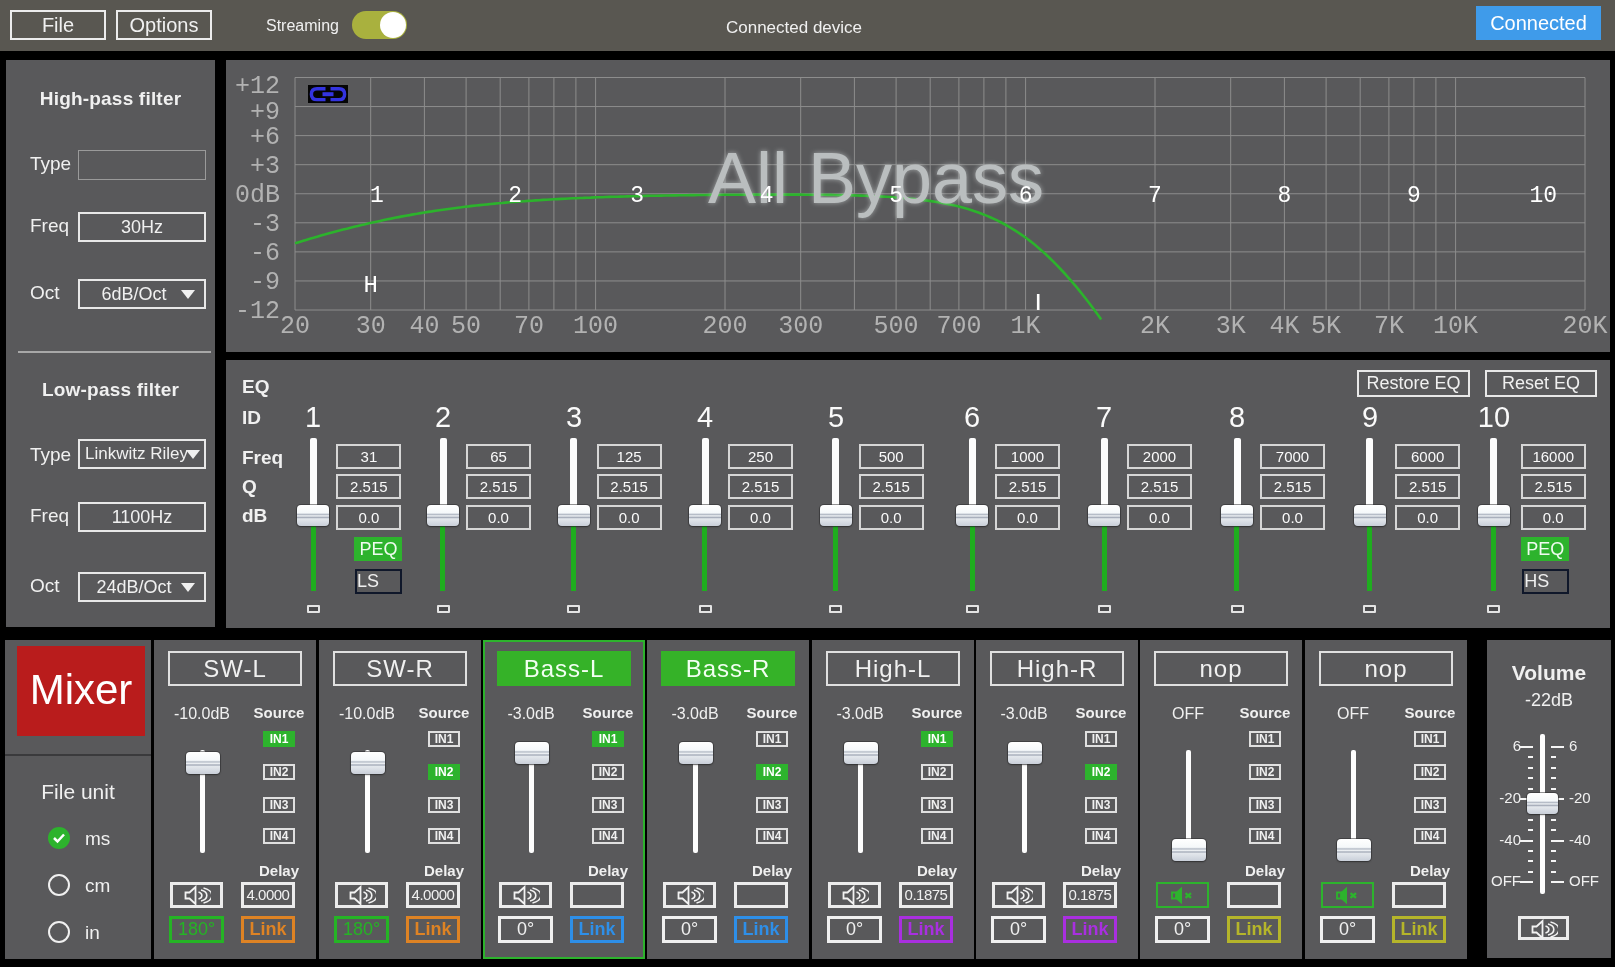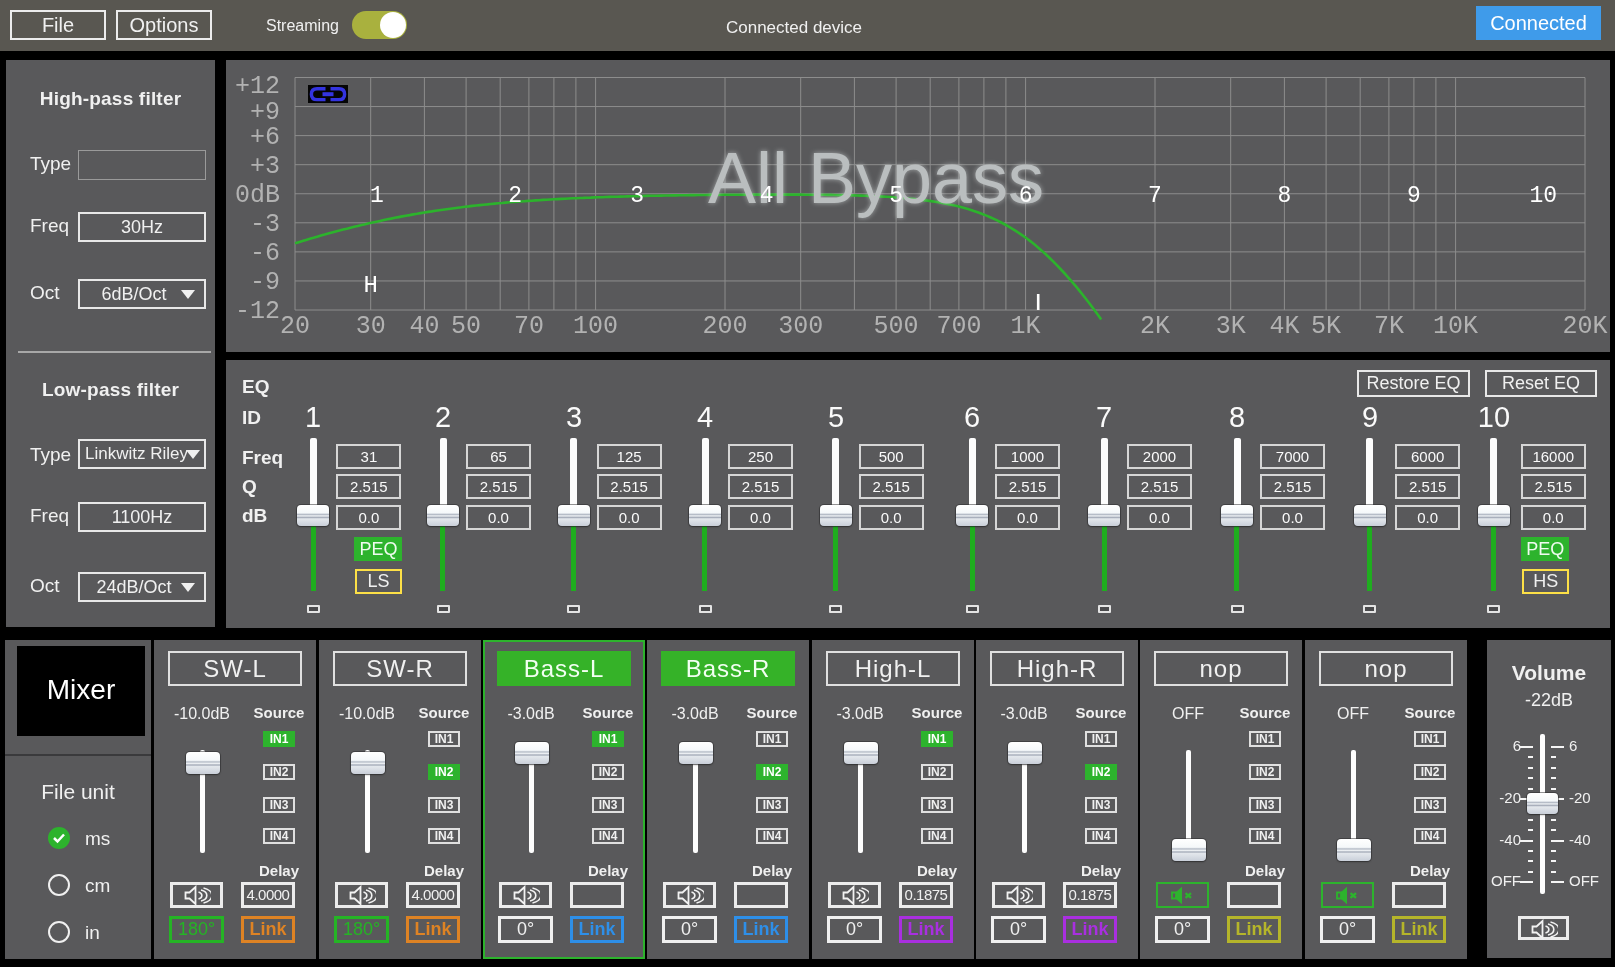--- a/index.html
+++ b/index.html
@@ -16,24 +16,24 @@
 #eqpanel{position:absolute;left:226px;top:360px;width:1384px;height:268px;background:#59595b}
 .eqlab{position:absolute;left:16px;font-size:19px;font-weight:bold;line-height:20px}
 .bnum{position:absolute;top:42px;width:80px;height:30px;line-height:30px;text-align:center;font-size:29px;color:#fafafa}
 .wtrack{position:absolute;width:6px;background:#fdfdfd;border-radius:2px}
 .gtrack{position:absolute;width:5px;background:#1fad1f}
 .fthumb{position:absolute;width:32px;height:21px;border-radius:4px;background:linear-gradient(180deg,#ffffff 0%,#f5f8fa 38%,#b4bbc6 45%,#eef1f4 52%,#a4abb8 59%,#e3e7ec 66%,#c9cfd9 100%);box-shadow:0 0 0 1px rgba(42,42,44,.5),0 1px 2px rgba(0,0,0,.35)}
 .mth{width:34px;height:22px}
 .ebox{position:absolute;width:65px;height:25px;border:2px solid #d6d6d6;font-size:15px;text-align:center;line-height:21px;color:#fafafa}
 .chk{position:absolute;top:244.5px;width:13px;height:8px;border:2px solid #e4e4e4;border-radius:1px;background:#4a4a4c}
 .peq{position:absolute;top:177px;width:48px;height:24px;background:#2db32d;color:#effbef;font-size:18px;text-align:center;line-height:24px}
-.shelf{position:absolute;top:208.5px;width:47px;height:25px;border:2px solid #fde047;font-size:18px;text-align:center;line-height:21px}
+.shelf{position:absolute;top:208.5px;width:47px;height:25px;border:2px solid #0f172a;font-size:18px;text-align:left;line-height:21px}
 .rbtn{position:absolute;top:10px;height:27px;border:2px solid #e8e8e8;font-size:18px;text-align:center;line-height:23px}
 #mixleft{position:absolute;left:5px;top:640px;width:146px;height:319px;background:#59595b}
-#mixbtn{position:absolute;left:12px;top:6px;width:128px;height:90px;background:#000000;color:#fff;font-size:28px;text-align:center;line-height:88px}
+#mixbtn{position:absolute;left:12px;top:6px;width:128px;height:90px;background:#b91c1c;color:#fff;font-size:42px;text-align:center;line-height:88px}
 #dsep{position:absolute;left:0;top:114px;width:146px;height:2px;background:#3a3a3c}
 .radio{position:absolute;left:43px;width:22px;height:22px;border-radius:50%;border:2px solid #f0f0f0}
 .ron{background:#2db32d;border-color:#2db32d}
 .rlab{position:absolute;left:80px;font-size:19px}
 .strip{position:absolute;top:640px;width:162px;height:319px;background:#59595b}
 .strip.sel{box-shadow:inset 0 0 0 2px #2db32d}
 .shdr{position:absolute;left:14px;top:11px;width:134px;height:35px;font-family:Liberation Sans, sans-serif;font-size:24px;text-align:center;line-height:31px;letter-spacing:1px}
 .hout{border:2px solid #e0e0e0}
 .hgrn{background:#35b228;color:#f2fff2;line-height:35px}
 .sdb{position:absolute;left:-2px;top:65px;width:100px;text-align:center;font-size:16px}

